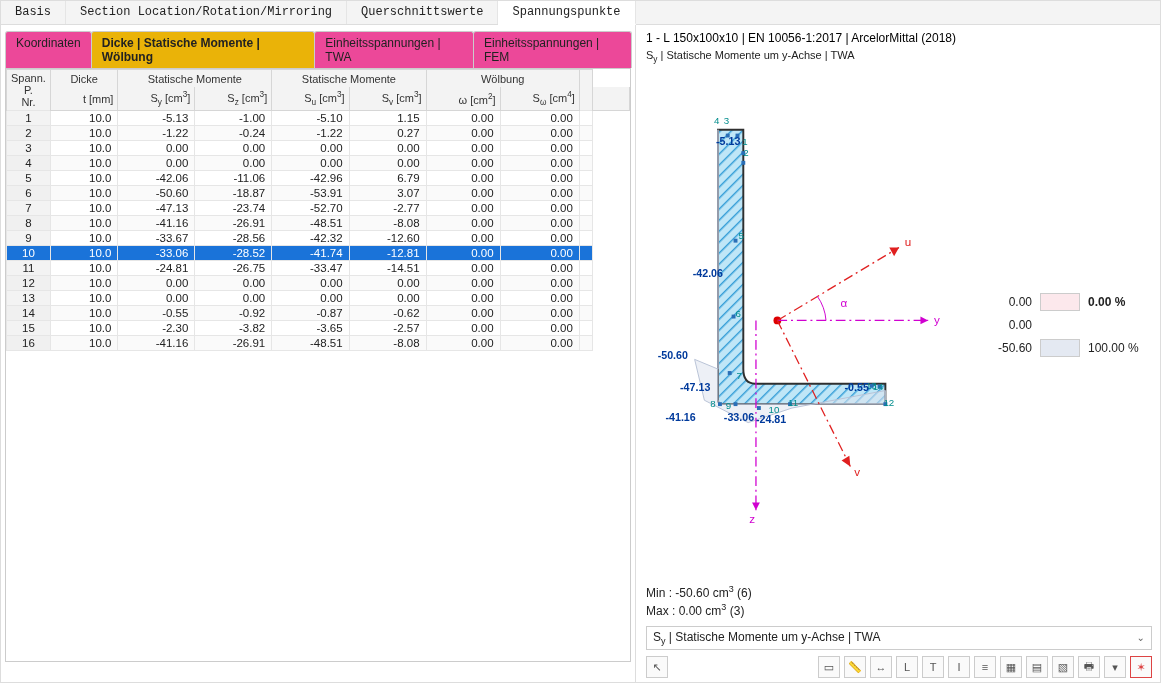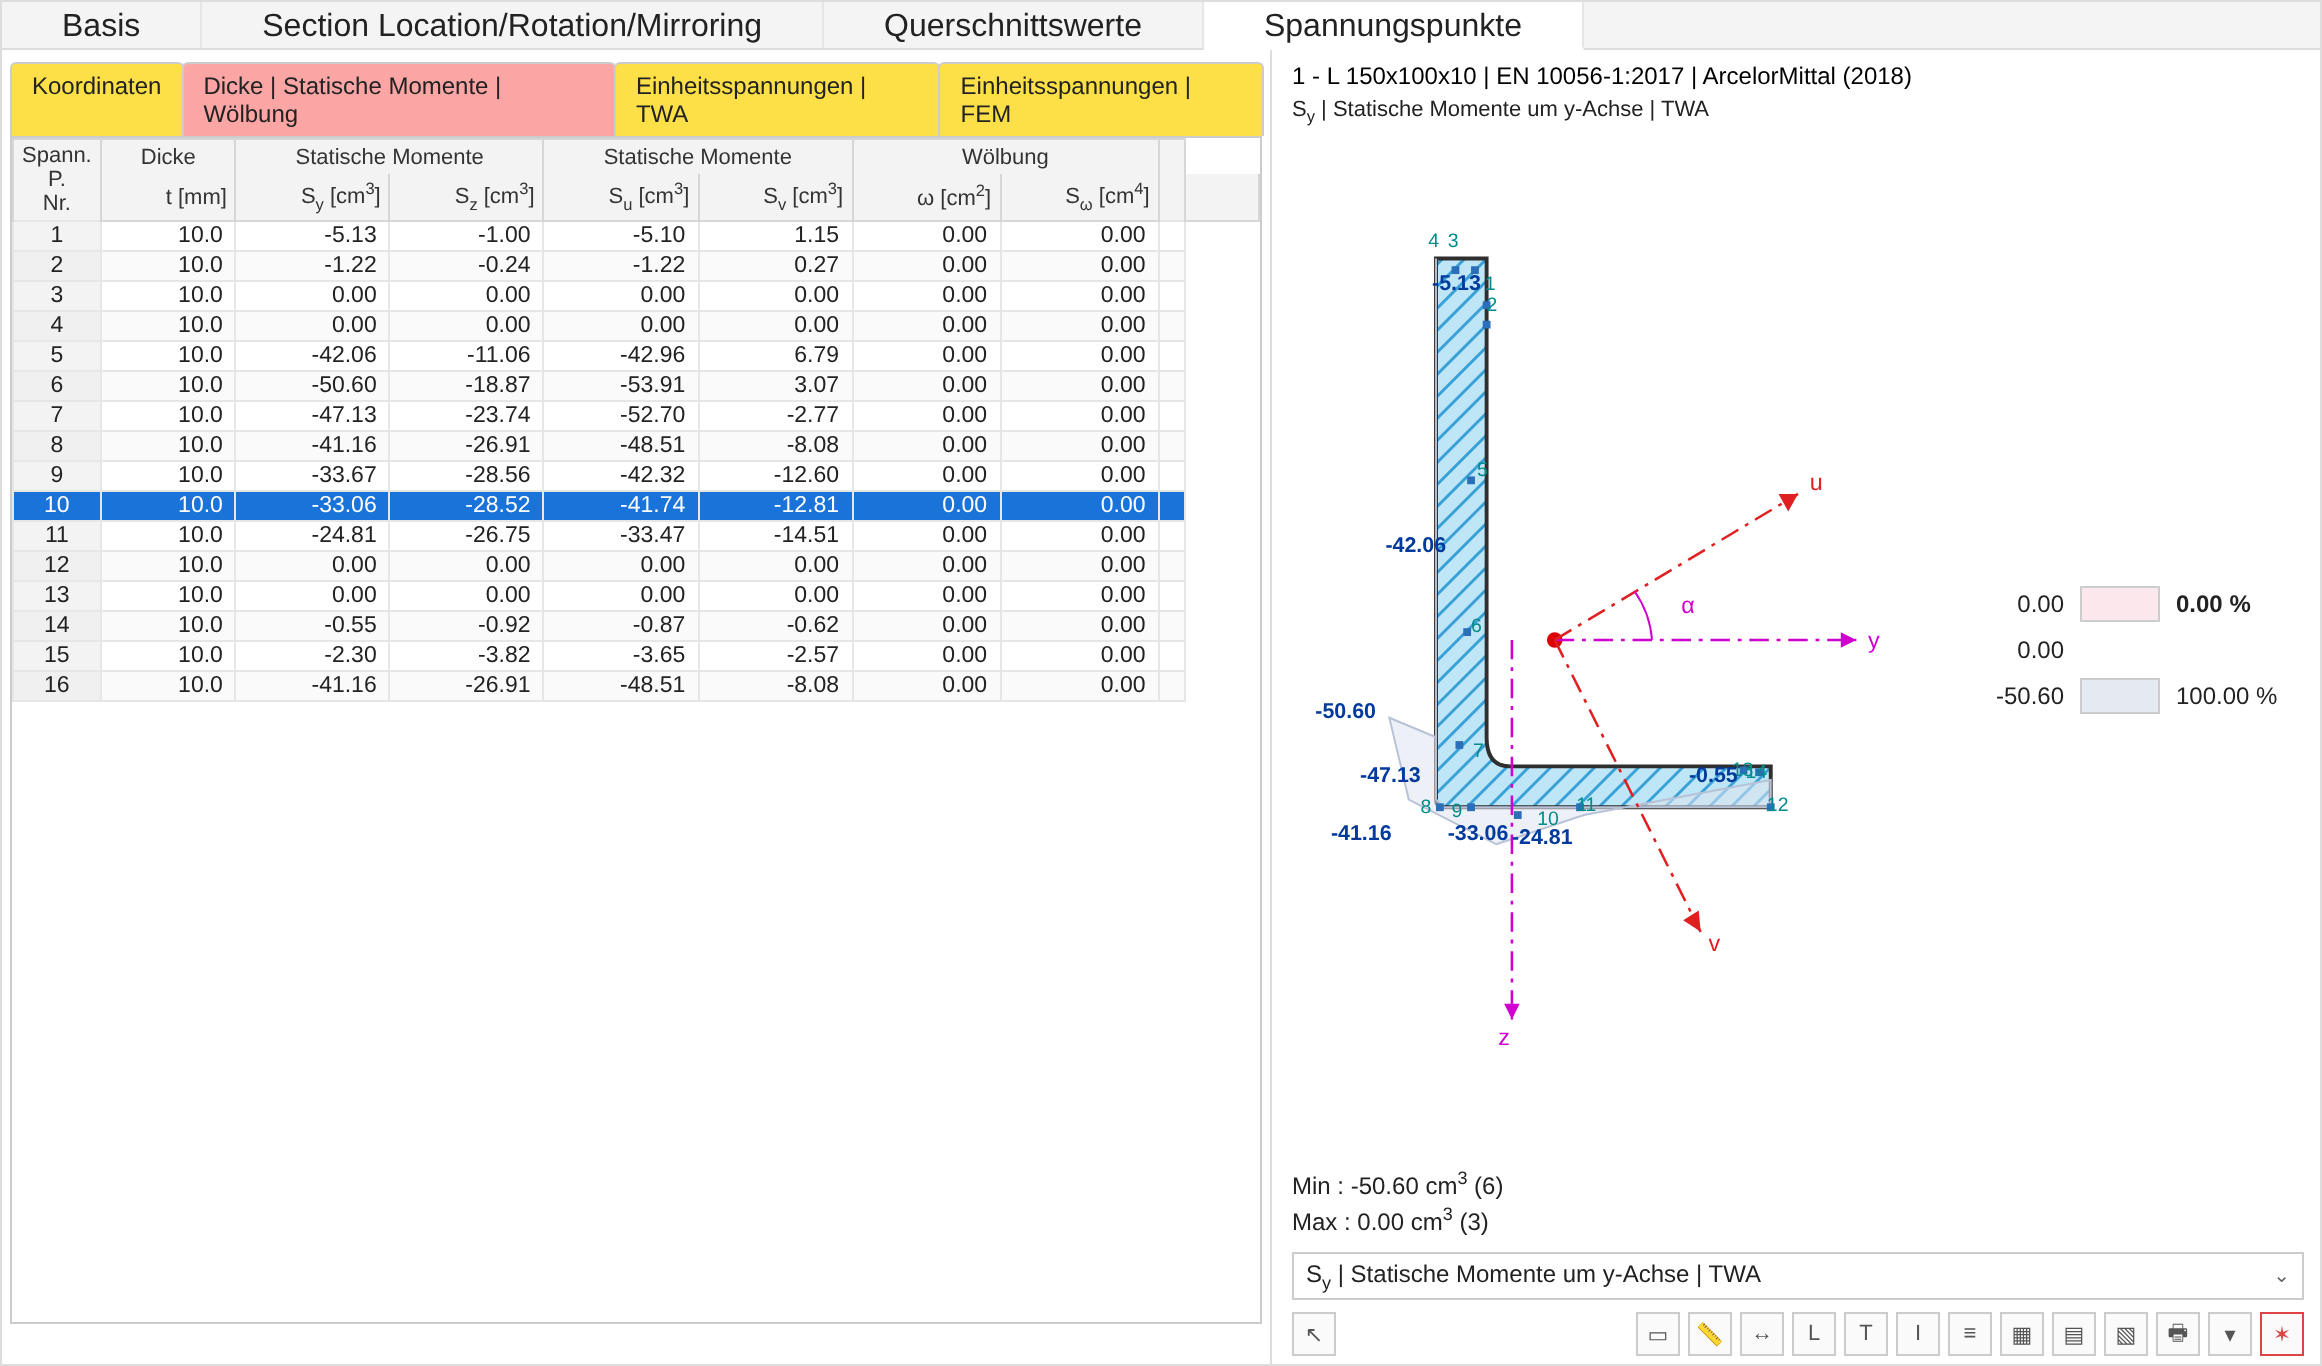--- a/index.html
+++ b/index.html
@@ -1,25 +1,25 @@
 <!DOCTYPE html>
 <html><head>
 <meta charset="utf-8">
 <style>
   * { box-sizing: border-box; font-family: "Segoe UI", Arial, sans-serif; }
   body { margin: 0; background: #fff; font-size: 12px; color: #222; }
   .app { width: 1161px; height: 683px; display: flex; flex-direction: column; border: 1px solid #ddd; }
   .top-tabs { display: flex; height: 24px; background: #f4f4f4; border-bottom: 1px solid #ddd; }
-  .top-tab { padding: 4px 30px; border-right: 1px solid #e5e5e5; cursor: default; font-size: 16px; }
+  .top-tab { padding: 4px 14px; border-right: 1px solid #e5e5e5; cursor: default; font-size: 12px; font-family: Liberation Mono, monospace; }
   .top-tab.active { background: #fff; border-bottom: 2px solid #fff; margin-bottom: -1px; }
   .main { flex: 1; display: flex; overflow: hidden; }
   .left-pane { width: 635px; display: flex; flex-direction: column; border-right: 1px solid #ddd; }
   .sub-tabs { display: flex; margin: 6px 4px 0 4px; }
-  .sub-tab { padding: 4px 10px; border: 1px solid #ccc; border-bottom: none; background: #fde047; margin-right: -1px; font-size: 12px; cursor: default; border-radius: 3px 3px 0 0; }
-  .sub-tab.active { background: #fca5a5; }
+  .sub-tab { padding: 4px 10px; border: 1px solid #ccc; border-bottom: none; background: #ec4899; margin-right: -1px; font-size: 12px; cursor: default; border-radius: 3px 3px 0 0; }
+  .sub-tab.active { background: #eab308; font-weight: bold; }
   .grid-wrap { flex: 1; margin: 0 4px 20px 4px; border: 1px solid #ccc; overflow: auto; background: #fff; }
   table { border-collapse: collapse; width: 100%; }
   thead th { background: #f3f3f3; font-weight: normal; border: 1px solid #d6d6d6; padding: 2px 4px; text-align: center; font-size: 11px; color: #333; }
   thead .group th { border-bottom: none; }
   thead .sub th { border-top: none; white-space: nowrap; padding-left: 32px; }
   tbody td { border: 1px solid #e6e6e6; padding: 1px 6px; text-align: right; font-size: 11.5px; }
   tbody td:first-child { text-align: center; background: #f3f3f3; }
   tbody tr:nth-child(even) td { background: #fafafa; }
   tbody tr:nth-child(even) td:first-child { background: #f0f0f0; }
   tbody tr.selected td { background: #1a73d9 !important; color: #fff; }

